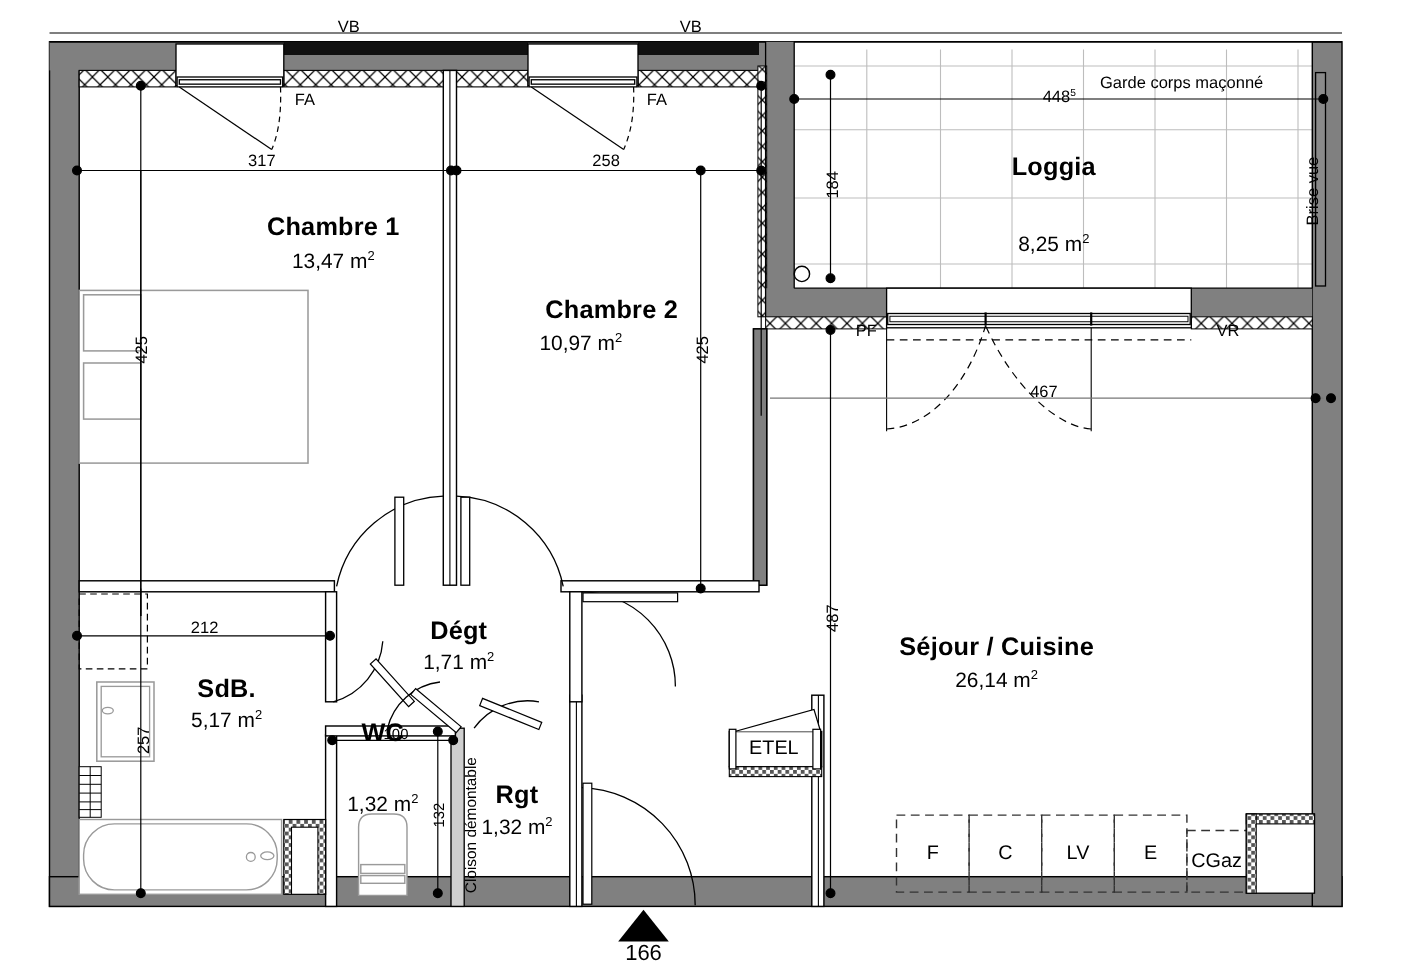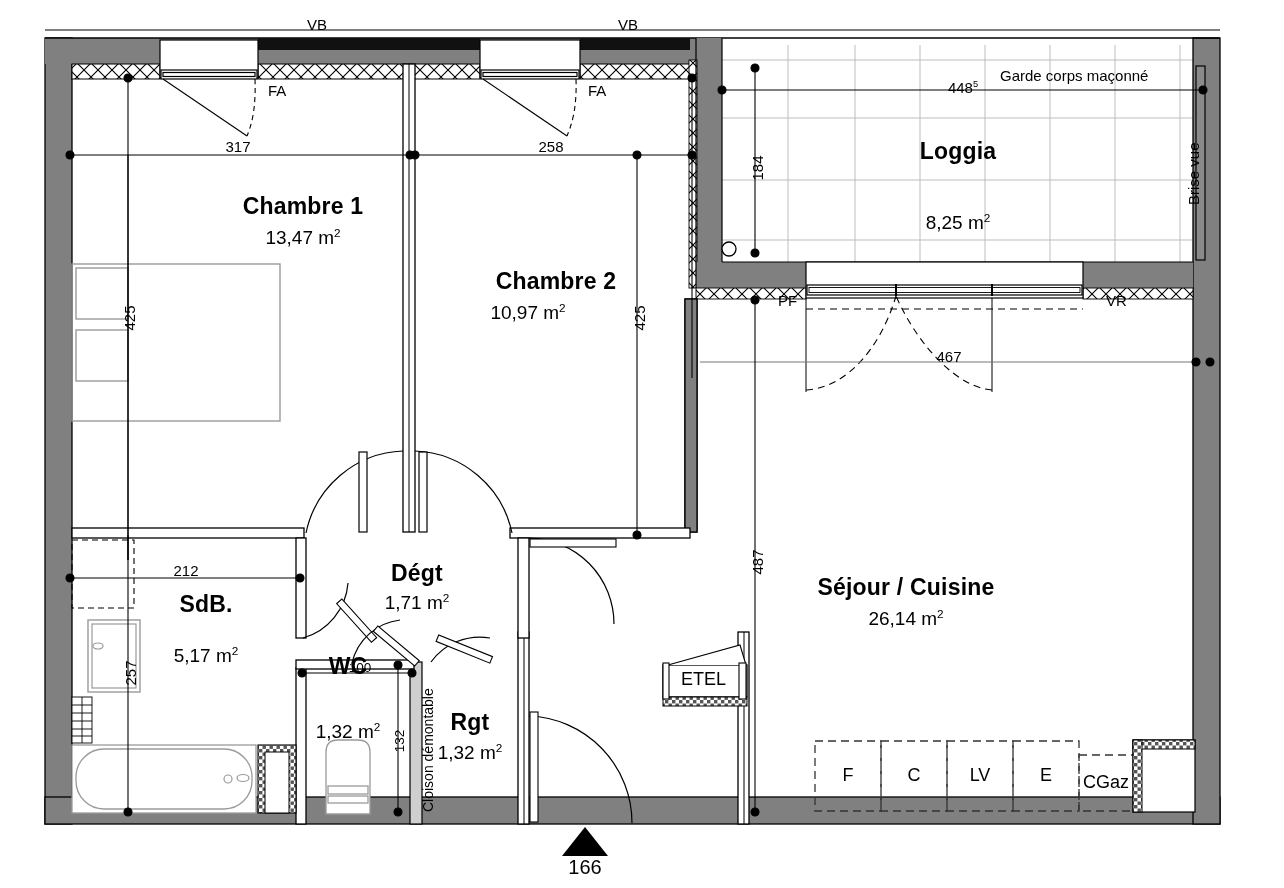--- a/index.html
+++ b/index.html
@@ -307,21 +307,21 @@
 
 <div class="lbl room-name ctr" style="left:544px;top:268px;margin-left:12px;">Chambre 2</div>
 <div class="lbl room-area ctr" style="left:528px;top:301px;"><span>10,97 m</span><sup>2</sup></div>
 
 <div class="lbl room-name ctr" style="left:958px;top:138px;">Loggia</div>
 <div class="lbl room-area ctr" style="left:958px;top:171px;margin-top:40px;"><span>8,25 m</span><sup>2</sup></div>
 
 <div class="lbl room-name ctr" style="left:906px;top:574px;">Séjour / Cuisine</div>
 <div class="lbl room-area ctr" style="left:906px;top:607px;"><span>26,14 m</span><sup>2</sup></div>
 
-<div class="lbl room-name ctr" style="left:206px;top:591px;text-align:right;">SdB.</div>
+<div class="lbl room-name ctr" style="left:206px;top:613px;text-align:right;">SdB.</div>
 <div class="lbl room-area ctr" style="left:206px;top:644px;"><span>5,17 m</span><sup>2</sup></div>
 
 <div class="lbl room-name ctr" style="left:417px;top:560px;">Dégt</div>
 <div class="lbl room-area ctr" style="left:417px;top:591px;"><span>1,71 m</span><sup>2</sup></div>
 
 <div class="lbl room-name ctr" style="left:348px;top:653px;">WC</div>
 <div class="lbl room-area ctr" style="left:348px;top:720px;"><span>1,32 m</span><sup>2</sup></div>
 
 <div class="lbl room-name ctr" style="left:470px;top:709px;">Rgt</div>
 <div class="lbl room-area ctr" style="left:470px;top:741px;"><span>1,32 m</span><sup>2</sup></div>

